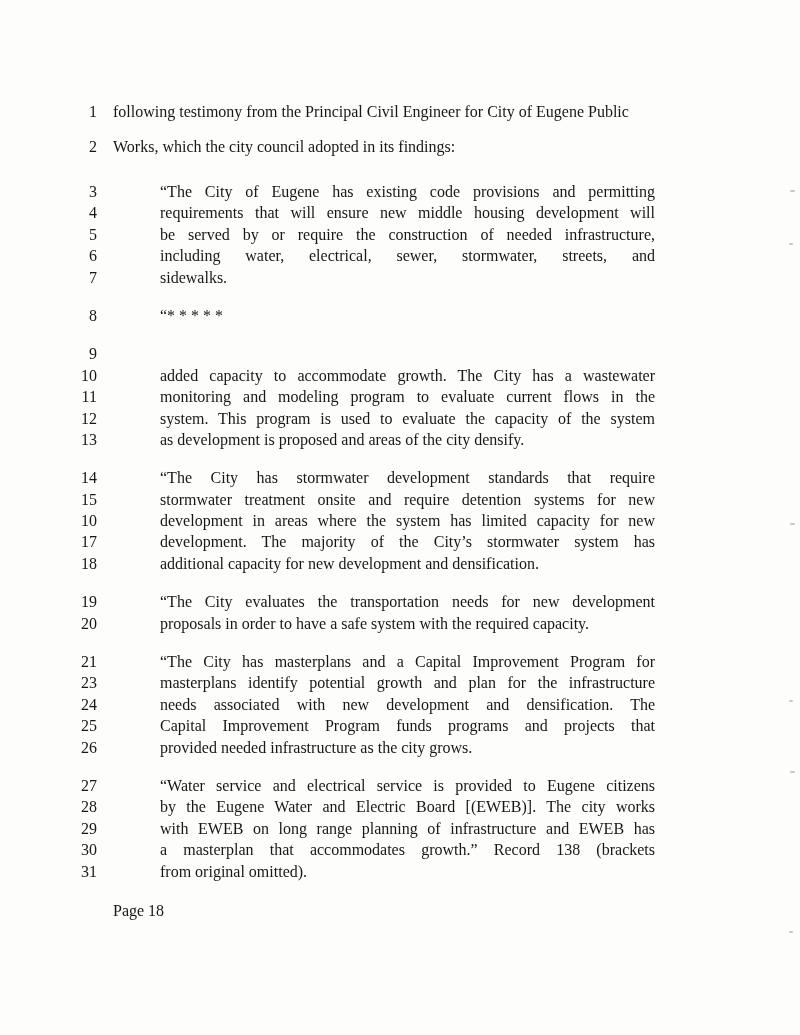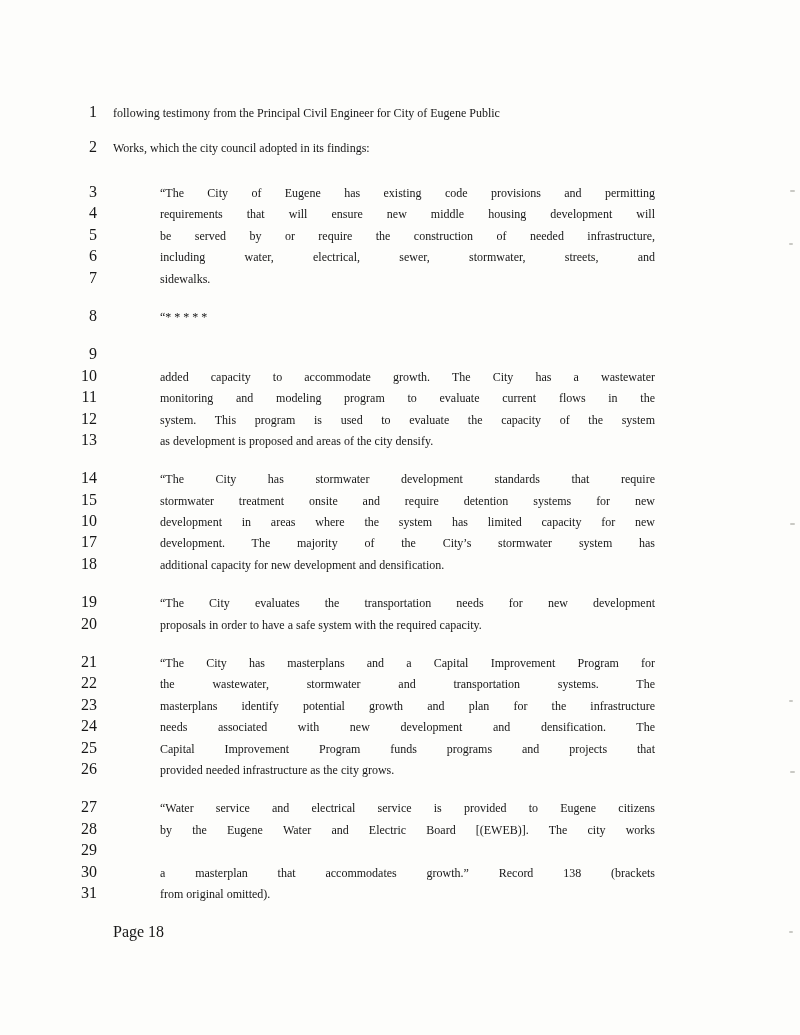--- a/index.html
+++ b/index.html
@@ -26,21 +26,21 @@
   .quote .row { height: 21.4px; line-height: 21.4px; }
   .num {
     display: inline-block;
     width: 97px;
     text-align: right;
     font-size: 16px;
     flex: 0 0 auto;
   }
   .text {
     display: inline-block;
-    font-size: 12px;
+    font-size: 16px;
   }
   .paragraph .text { margin-left: 16px; }
   .quote .text {
     margin-left: 63px;
     width: 495px;
     white-space: normal;
   }
   .quote .text.justify {
     text-align: justify;
     text-align-last: justify;
@@ -152,24 +152,20 @@
           <span class="num">20</span>
           <span class="text">proposals in order to have a safe system with the required capacity.</span>
         </div>
       </div>
       <div class="block quote">
         <div class="row">
           <span class="num">21</span>
           <span class="text justify">“The City has masterplans and a Capital Improvement Program for</span>
         </div>
         <div class="row">
-          <span class="num">22</span>
-          <span class="text justify">the wastewater, stormwater and transportation systems. The</span>
-        </div>
-        <div class="row">
           <span class="num">23</span>
           <span class="text justify">masterplans identify potential growth and plan for the infrastructure</span>
         </div>
         <div class="row">
           <span class="num">24</span>
           <span class="text justify">needs associated with new development and densification. The</span>
         </div>
         <div class="row">
           <span class="num">25</span>
           <span class="text justify">Capital Improvement Program funds programs and projects that</span>
@@ -183,20 +179,21 @@
         <div class="row">
           <span class="num">27</span>
           <span class="text justify">“Water service and electrical service is provided to Eugene citizens</span>
         </div>
         <div class="row">
           <span class="num">28</span>
           <span class="text justify">by the Eugene Water and Electric Board [(EWEB)]. The city works</span>
         </div>
         <div class="row">
           <span class="num">29</span>
+          <span class="text justify">with EWEB on long range planning of infrastructure and EWEB has</span>
         </div>
         <div class="row">
           <span class="num">30</span>
           <span class="text justify">a masterplan that accommodates growth.” Record 138 (brackets</span>
         </div>
         <div class="row">
           <span class="num">31</span>
           <span class="text">from original omitted).</span>
         </div>
       </div>

